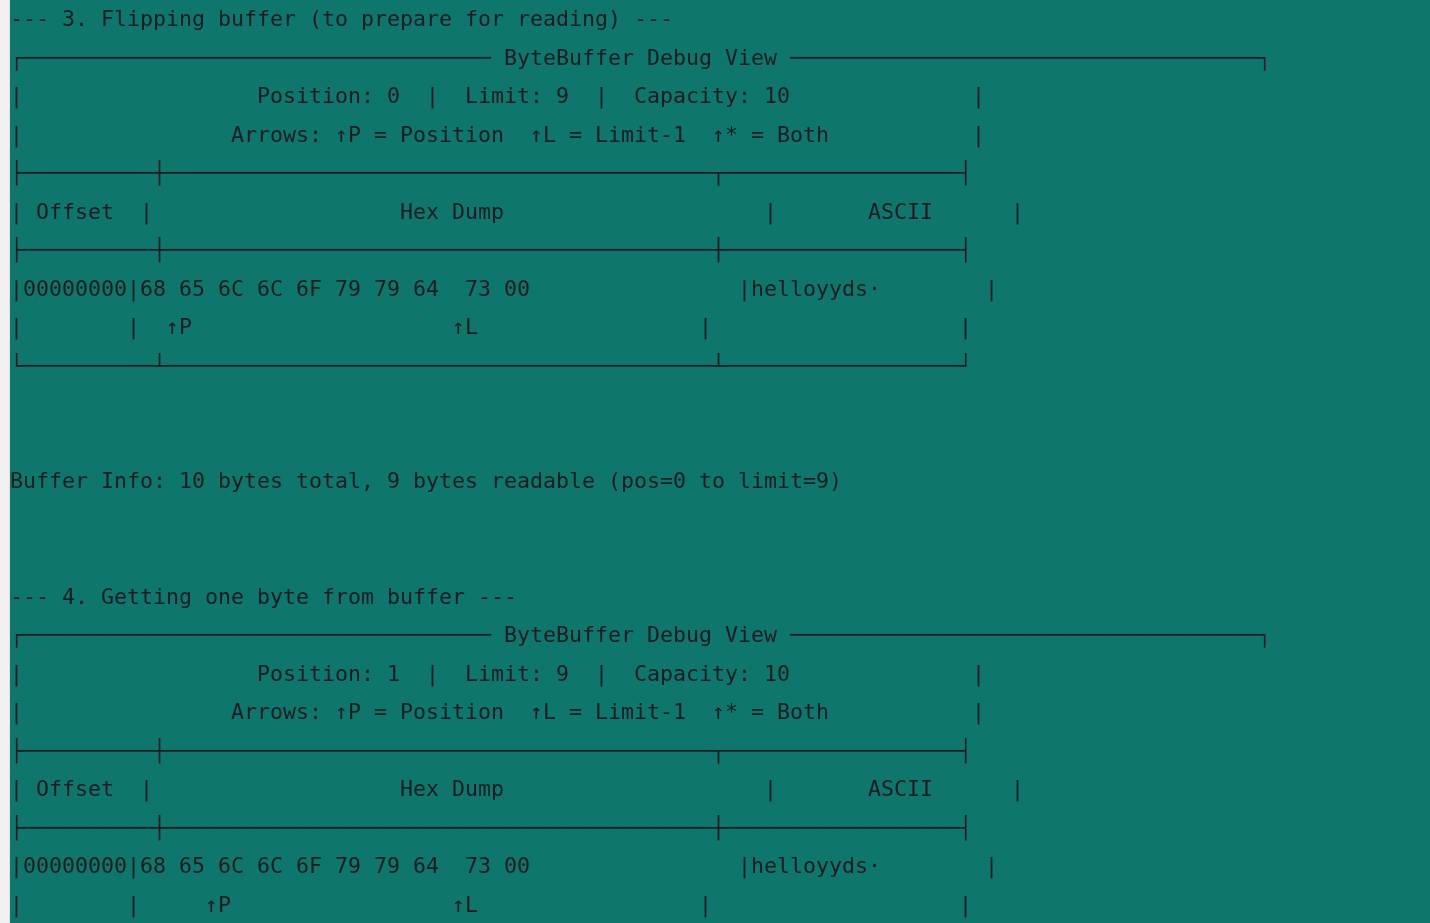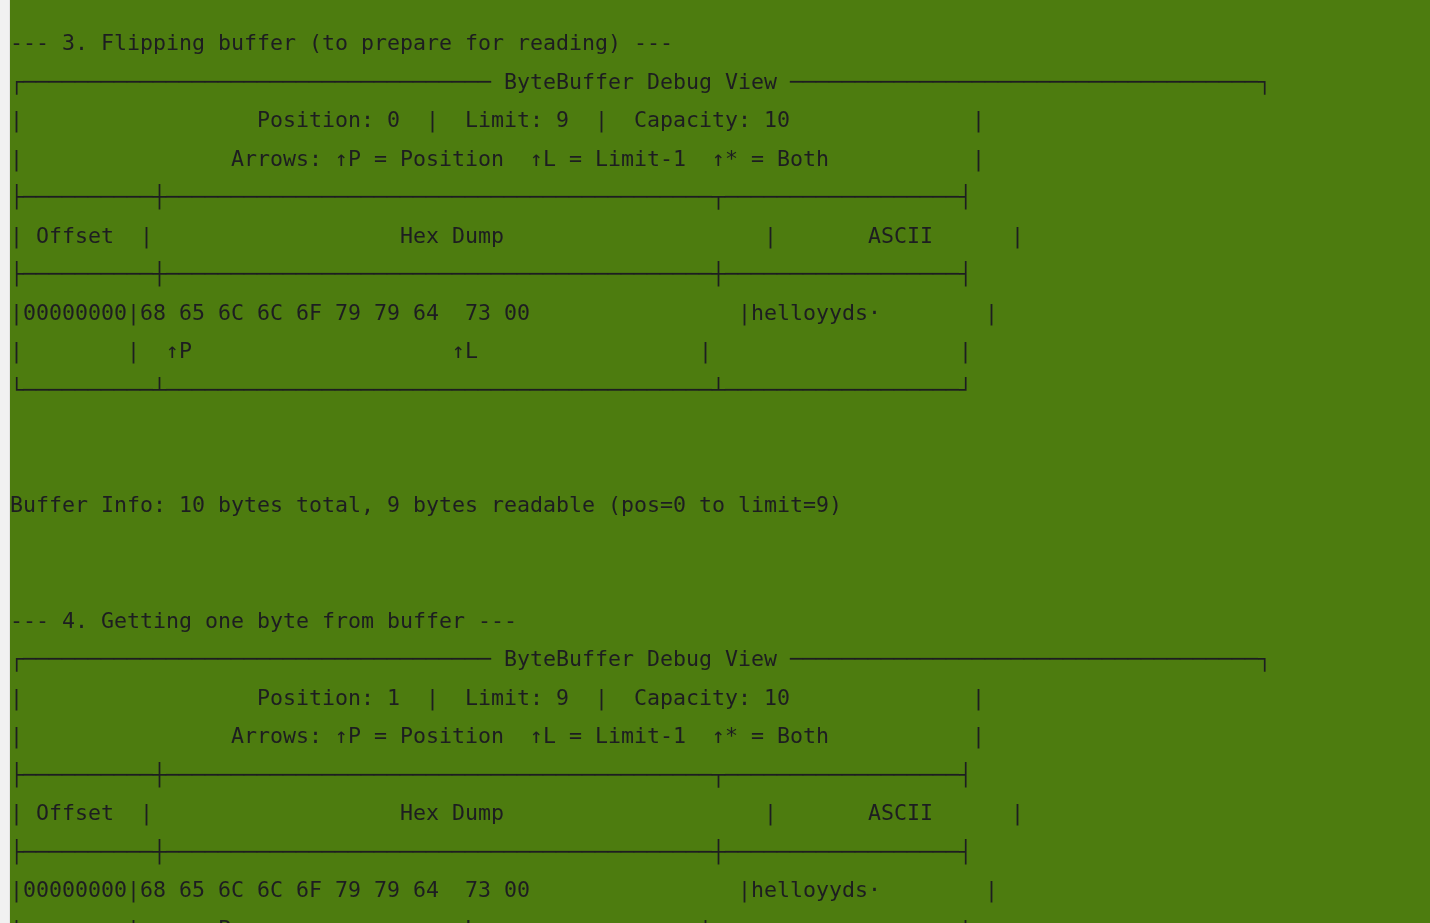--- a/index.html
+++ b/index.html
@@ -23,22 +23,22 @@
     background: #f1f1f1;
     border-right: 1px solid #e3e3e3;
   }
 
   .console {
     position: absolute;
     left: 10px;
     top: 0;
     right: 0;
     bottom: 0;
-    background: #4d7c0f;
-    padding: 24px 0 0 0;
+    background: #0f766e;
+    padding: 0 0 0 0;
     box-sizing: border-box;
   }
 
   pre.out {
     margin: 0;
     padding: 0;
     font-family: "DejaVu Sans Mono", "Liberation Mono", monospace;
     font-size: 21.6px;
     line-height: 38.5px;
     letter-spacing: 0px;

